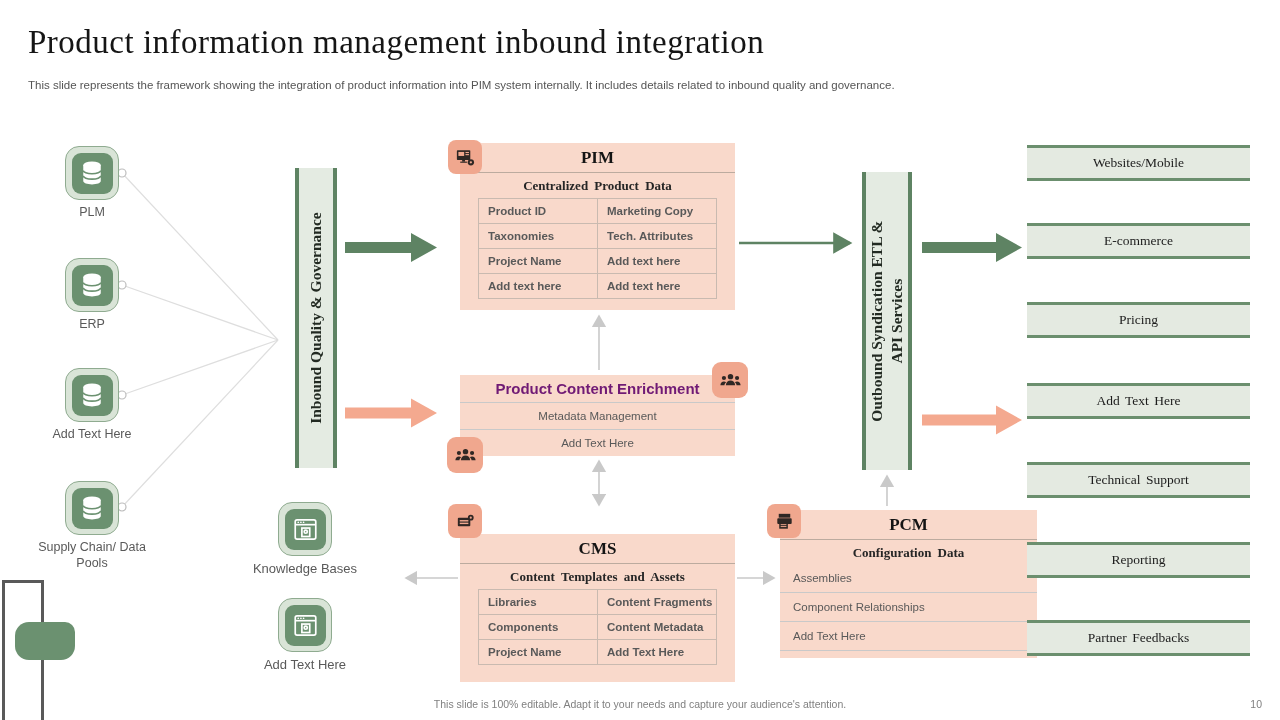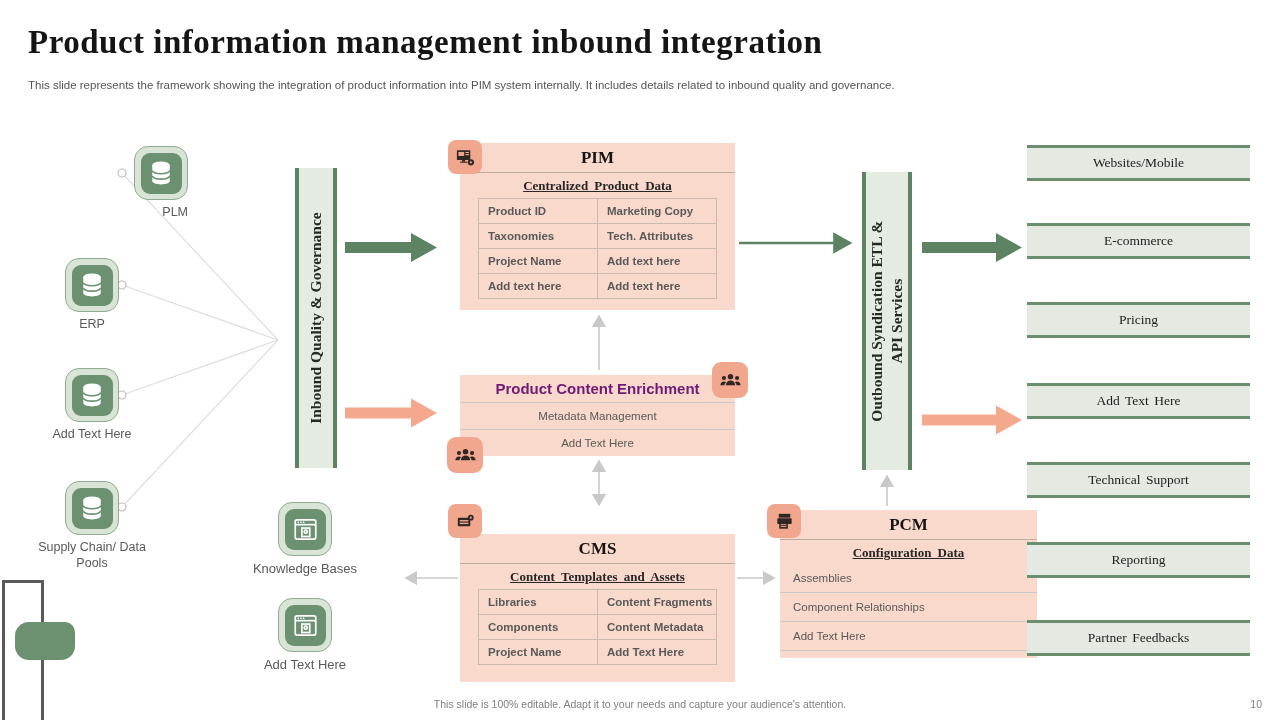--- a/index.html
+++ b/index.html
@@ -1,21 +1,21 @@
 <!DOCTYPE html>
 <html><head>
 <meta charset="utf-8">
 <style>
   html,body{margin:0;padding:0;background:#fff;}
   .canvas{position:relative;width:1280px;height:720px;background:#ffffff;overflow:hidden;
           font-family:"Liberation Sans",sans-serif;}
   svg.layer{position:absolute;left:0;top:0;z-index:1;}
 
   .title{position:absolute;left:28px;top:24px;width:920px;z-index:3;
-         font-family:"Liberation Serif",serif;font-weight:bold;font-size:33px;color:#151515;letter-spacing:.5px;}
+         font-family:"Liberation Serif",serif;font-weight:normal;font-size:33px;color:#151515;letter-spacing:.5px;}
   .subtitle{position:absolute;left:28px;top:79px;width:940px;z-index:3;font-size:11.5px;color:#555;}
 
   
   .icon-group{position:absolute;width:160px;display:flex;flex-direction:column;align-items:center;z-index:3;}
   .icon-ring{width:52px;height:52px;background:#d9e4d7;border:1px solid #8fab90;border-radius:14px;
              display:flex;align-items:center;justify-content:center;}
   .icon-core{width:41px;height:41px;background:#6b9170;border-radius:9px;
              display:flex;align-items:center;justify-content:center;}
   .icon-label{margin-top:5px;font-size:12.5px;color:#595959;text-align:center;max-width:112px;line-height:1.25;}
 
@@ -25,21 +25,21 @@
   .vtext{flex:none;transform:rotate(-90deg);font-family:"Liberation Serif",serif;font-weight:bold;
          font-size:15.5px;color:#222a22;text-align:center;line-height:1.3;white-space:nowrap;}
   .vtext.two{white-space:normal;width:230px;}
 
   
   .peach{position:absolute;background:#f9d9cb;z-index:2;}
   .box-title{font-family:"Liberation Serif",serif;font-weight:bold;font-size:17px;color:#141414;
              text-align:center;padding-top:5px;}
   .box-rule{height:1px;background:#bcab9f;margin-top:4px;}
   .box-sub{font-family:"Liberation Serif",serif;font-weight:bold;font-size:13px;color:#262626;
-           text-align:center;margin-top:5px;word-spacing:3px;text-decoration:underline;}
+           text-align:center;margin-top:5px;word-spacing:3px;}
   table.mini{border-collapse:collapse;margin:4px auto 0;}
   table.mini td{border:1px solid #c9bab0;font-size:11.5px;color:#595959;padding:4px 0 4px 9px;
                 width:109px;height:16px;vertical-align:middle;font-weight:bold;}
 
   
   .pce-head{height:27px;display:flex;align-items:center;justify-content:center;
             font-weight:bold;font-size:15px;color:#701a75;}
   .pce-row{height:26px;display:flex;align-items:center;justify-content:center;
            font-size:11.5px;color:#595959;border-top:1px solid #c9c9c9;}
 
@@ -106,21 +106,21 @@
     <line x1="599" y1="370" x2="599" y2="316" stroke="#c9c9c9" stroke-width="1.6" marker-end="url(#ag)"></line>
     <line x1="599" y1="461" x2="599" y2="505" stroke="#c9c9c9" stroke-width="1.6" marker-start="url(#ag)" marker-end="url(#ag)"></line>
     <line x1="458" y1="578" x2="406" y2="578" stroke="#c9c9c9" stroke-width="1.6" marker-end="url(#ag)"></line>
     <line x1="737" y1="578" x2="774" y2="578" stroke="#c9c9c9" stroke-width="1.6" marker-end="url(#ag)"></line>
     <line x1="887" y1="506" x2="887" y2="476" stroke="#c9c9c9" stroke-width="1.6" marker-end="url(#ag)"></line>
   </svg>
 
   <div class="title">Product information management inbound integration</div>
   <div class="subtitle">This slide represents the framework showing the integration of product information into PIM system internally. It includes details related to inbound quality and governance.</div>
 
-  <div class="icon-group" style="left:28px;top:146px;align-items:flex-end;">
+  <div class="icon-group" style="left:12px;top:146px;">
     <div class="icon-ring">
         <div class="icon-core">
       <svg viewBox="0 0 24 24" width="30" height="30">
             <ellipse cx="12" cy="5.6" rx="7" ry="2.8" fill="#fff"></ellipse>
             <path d="M5 5.6 V18.4 C5 19.9 8.1 21.1 12 21.1 C15.9 21.1 19 19.9 19 18.4 V5.6 Z" fill="#fff"></path>
             <path d="M5 9.9 C5 11.4 8.1 12.6 12 12.6 C15.9 12.6 19 11.4 19 9.9 M5 14.2 C5 15.7 8.1 16.9 12 16.9 C15.9 16.9 19 15.7 19 14.2" stroke="#6b9170" stroke-width="1.3" fill="none"></path>
           </svg>
     </div>
       </div>
     <div class="icon-label">PLM</div>

